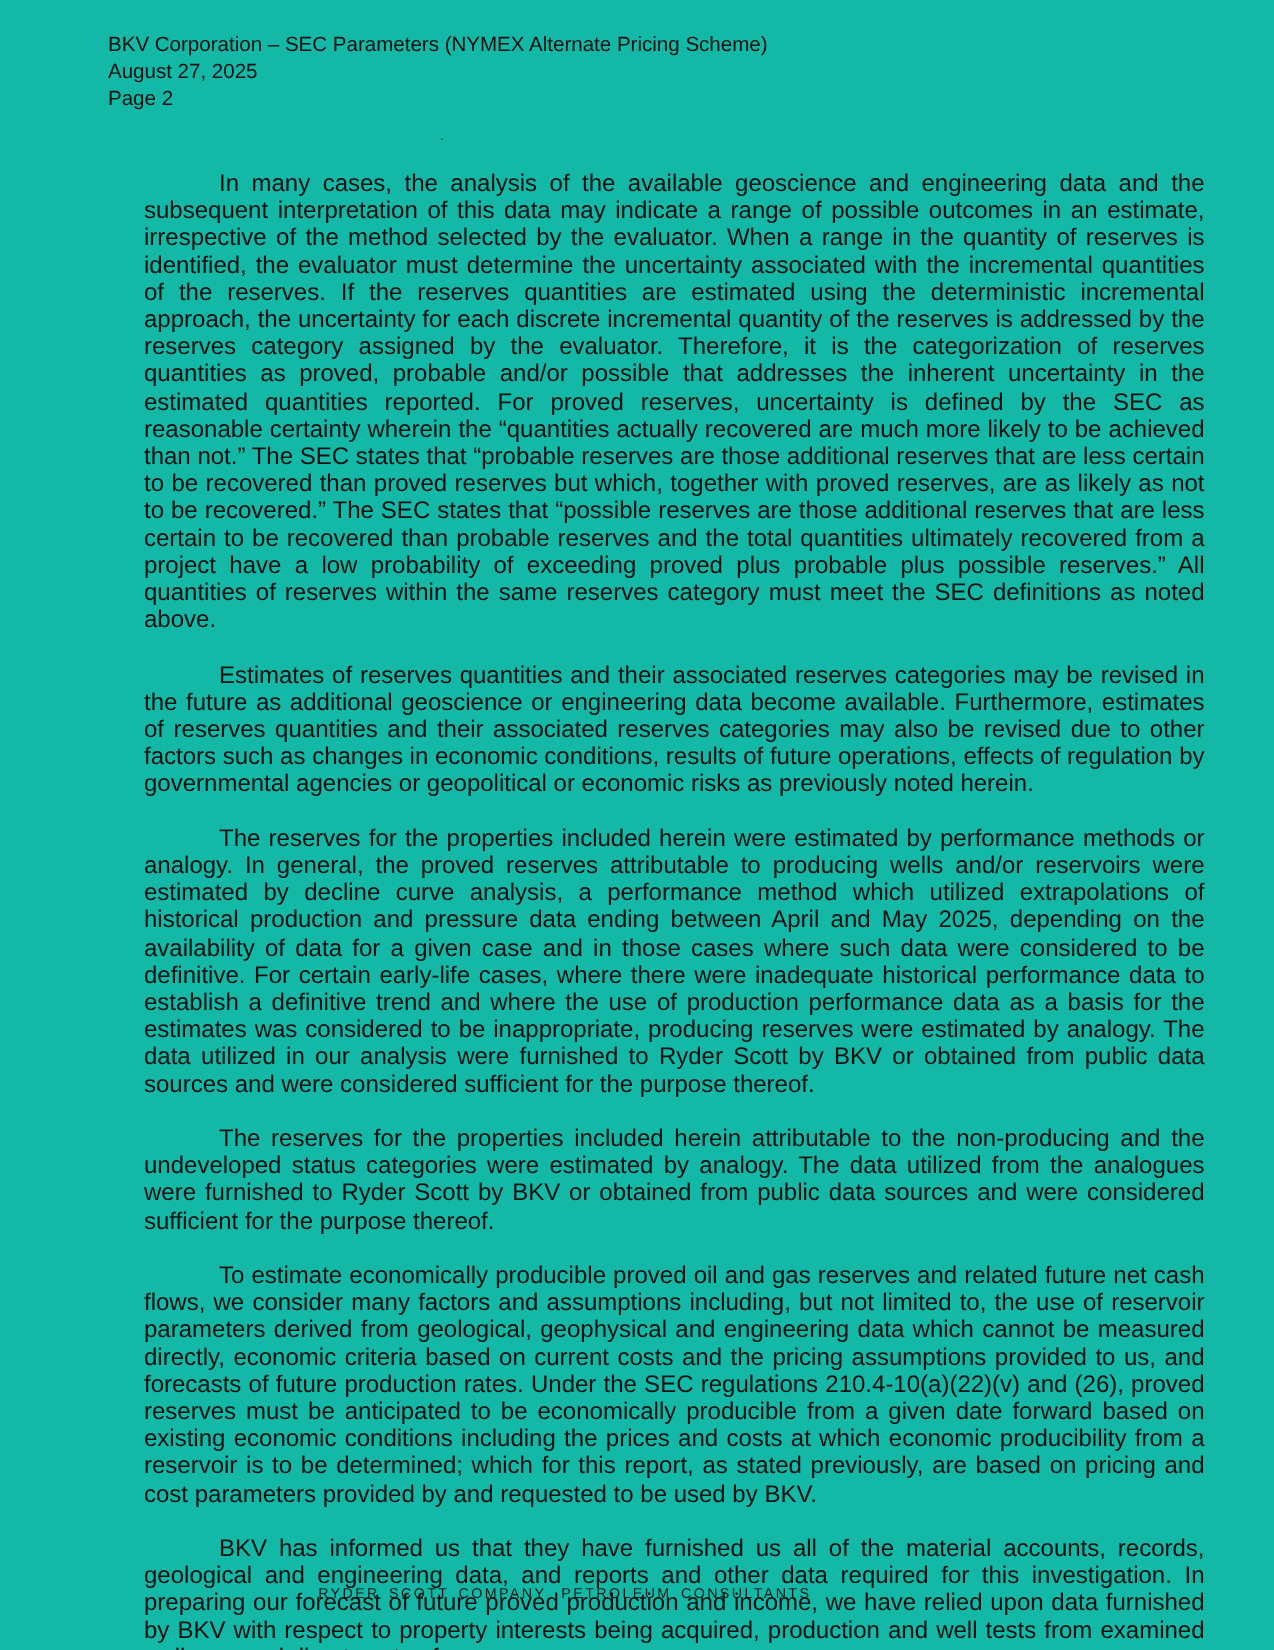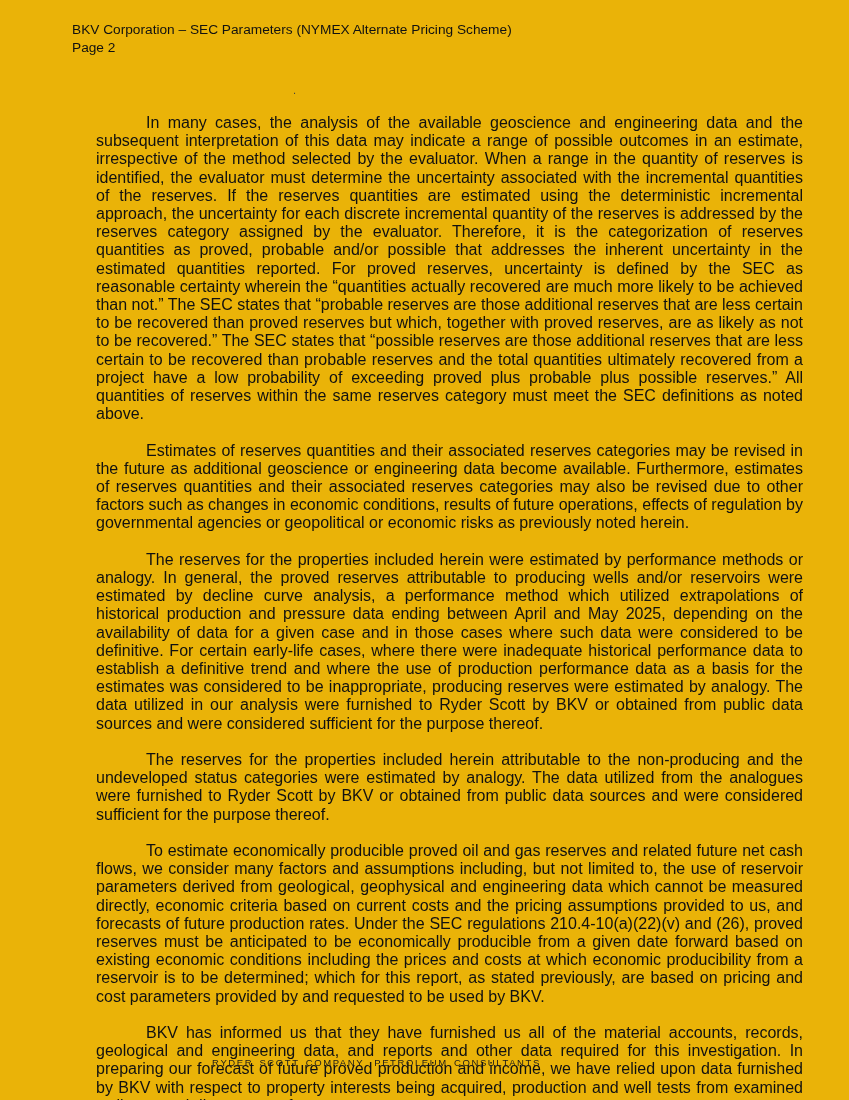--- a/index.html
+++ b/index.html
@@ -4,21 +4,21 @@
 <style>
   html, body {
     margin: 0;
     padding: 0;
     background: #ffffff;
   }
   .page {
     position: relative;
     width: 849px;
     height: 1100px;
-    background: #eab308;
+    background: #14b8a6;
     color: #111111;
     font-family: "Liberation Sans", sans-serif;
     overflow: hidden;
   }
   .doc-header {
     position: absolute;
     left: 72px;
     top: 21px;
     font-size: 13.7px;
     line-height: 18.2px;
@@ -64,20 +64,21 @@
     width: 10px;
   }
 </style>
 </head>
 <body>
 
 <div class="page">
 
   <div class="doc-header">
     <div>BKV Corporation – SEC Parameters (NYMEX Alternate Pricing Scheme)</div>
+    <div>August 27, 2025</div>
     <div>Page 2</div>
   </div>
 
   <span class="stray-mark">.</span>
 
   <div class="doc-body">
     <p>In many cases, the analysis of the available geoscience and engineering data and the subsequent interpretation of this data may indicate a range of possible outcomes in an estimate, irrespective of the method selected by the evaluator.  When a range in the quantity of reserves is identified, the evaluator must determine the uncertainty associated with the incremental quantities of the reserves.  If the reserves quantities are estimated using the deterministic incremental approach, the uncertainty for each discrete incremental quantity of the reserves is addressed by the reserves category assigned by the evaluator.  Therefore, it is the categorization of reserves quantities as proved, probable and/or possible that addresses the inherent uncertainty in the estimated quantities reported.  For proved reserves, uncertainty is defined by the SEC as reasonable certainty wherein the “quantities actually recovered are much more likely to be achieved than not.”  The SEC states that “probable reserves are those additional reserves that are less certain to be recovered than proved reserves but which, together with proved reserves, are as likely as not to be recovered.”  The SEC states that “possible reserves are those additional reserves that are less certain to be recovered than probable reserves and the total quantities ultimately recovered from a project have a low probability of exceeding proved plus probable plus possible reserves.”  All quantities of reserves within the same reserves category must meet the SEC definitions as noted above.</p>
     <p>Estimates of reserves quantities and their associated reserves categories may be revised in the future as additional geoscience or engineering data become available.  Furthermore, estimates of reserves quantities and their associated reserves categories may also be revised due to other factors such as changes in economic conditions, results of future operations, effects of regulation by governmental agencies or geopolitical or economic risks as previously noted herein.</p>
     <p>The reserves for the properties included herein were estimated by performance methods or analogy.  In general, the proved reserves attributable to producing wells and/or reservoirs were estimated by decline curve analysis, a performance method which utilized extrapolations of historical production and pressure data ending between April and May 2025, depending on the availability of data for a given case and in those cases where such data were considered to be definitive.  For certain early-life cases, where there were inadequate historical performance data to establish a definitive trend and where the use of production performance data as a basis for the estimates was considered to be inappropriate, producing reserves were estimated by analogy.  The data utilized in our analysis were furnished to Ryder Scott by BKV or obtained from public data sources and were considered sufficient for the purpose thereof.</p>
     <p>The reserves for the properties included herein attributable to the non-producing and the undeveloped status categories were estimated by analogy.  The data utilized from the analogues were furnished to Ryder Scott by BKV or obtained from public data sources and were considered sufficient for the purpose thereof.</p>

